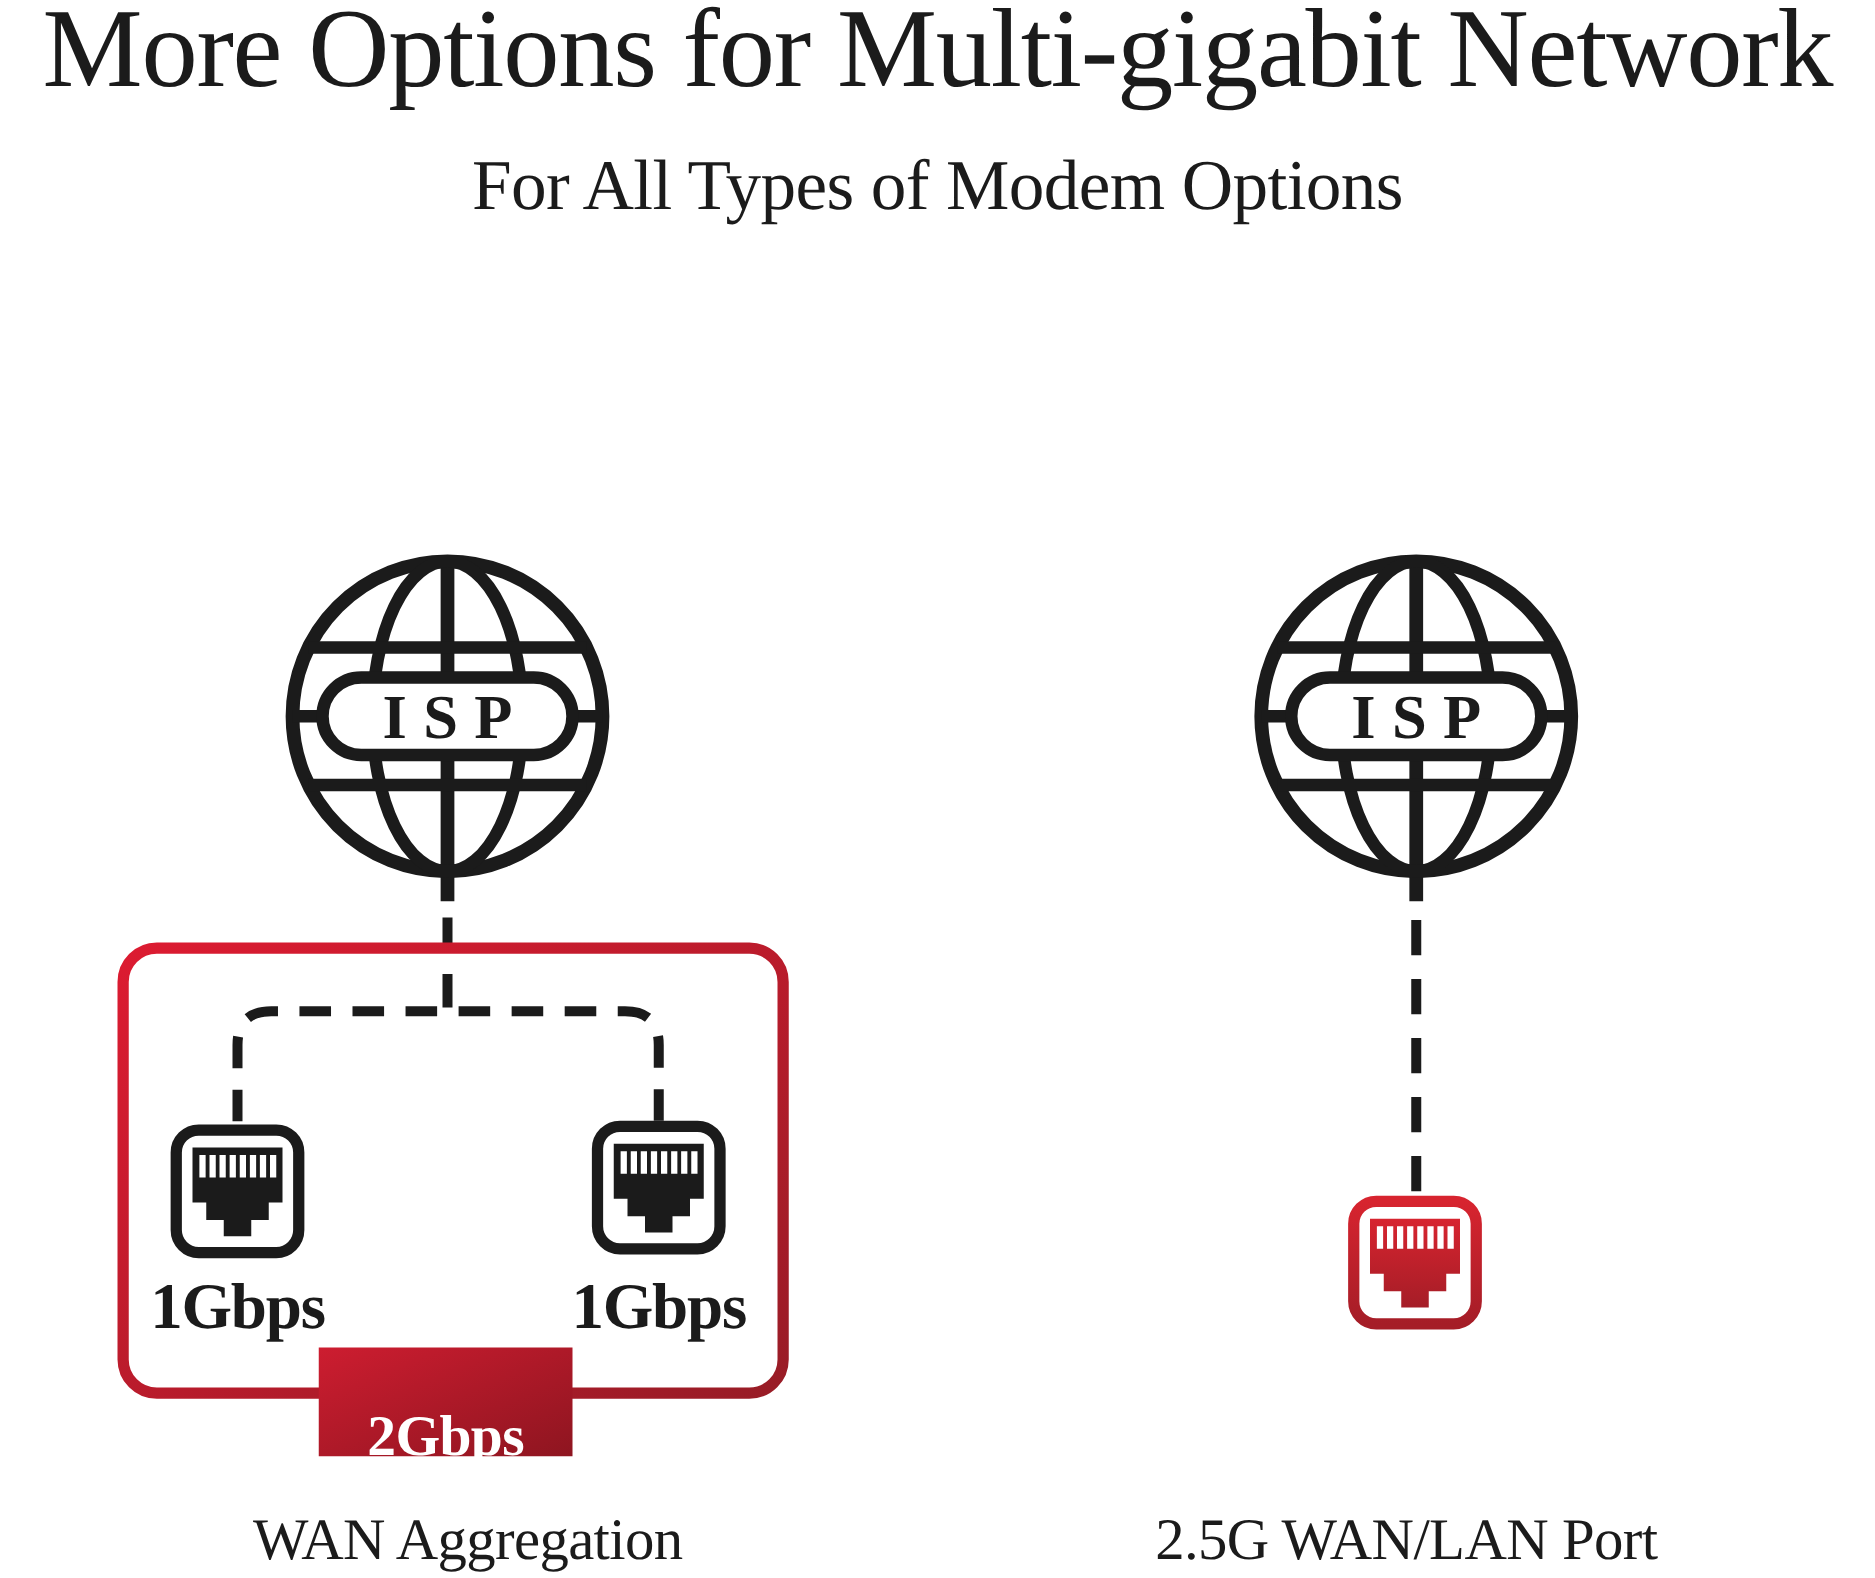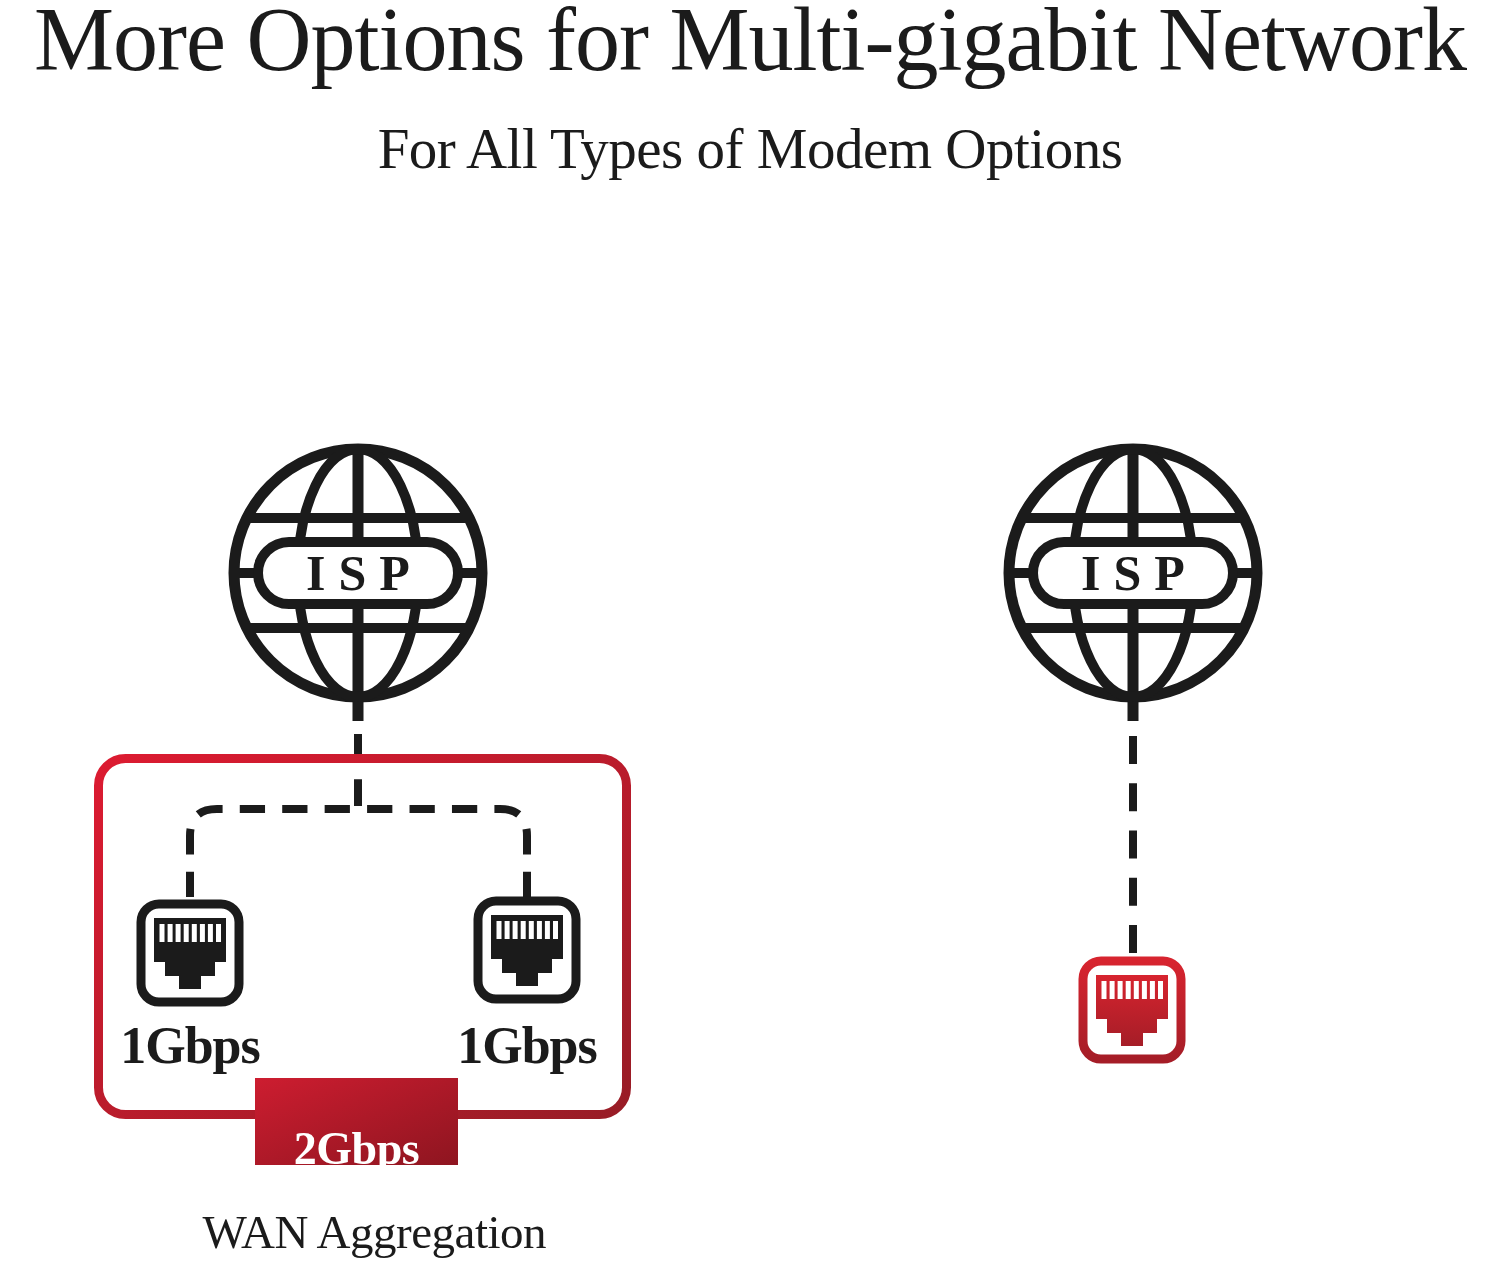--- a/index.html
+++ b/index.html
@@ -127,13 +127,14 @@
 
   <div class="txt isp isp-left">ISP</div>
   <div class="txt isp isp-right">ISP</div>
 
   <div class="txt speed speed-left">1Gbps</div>
   <div class="txt speed speed-right">1Gbps</div>
 
   <div class="txt badge-text">2Gbps</div>
 
   <div class="txt caption caption-left">WAN Aggregation</div>
+  <div class="txt caption caption-right">2.5G WAN/LAN Port</div>
 </div>
 
 </body></html>

